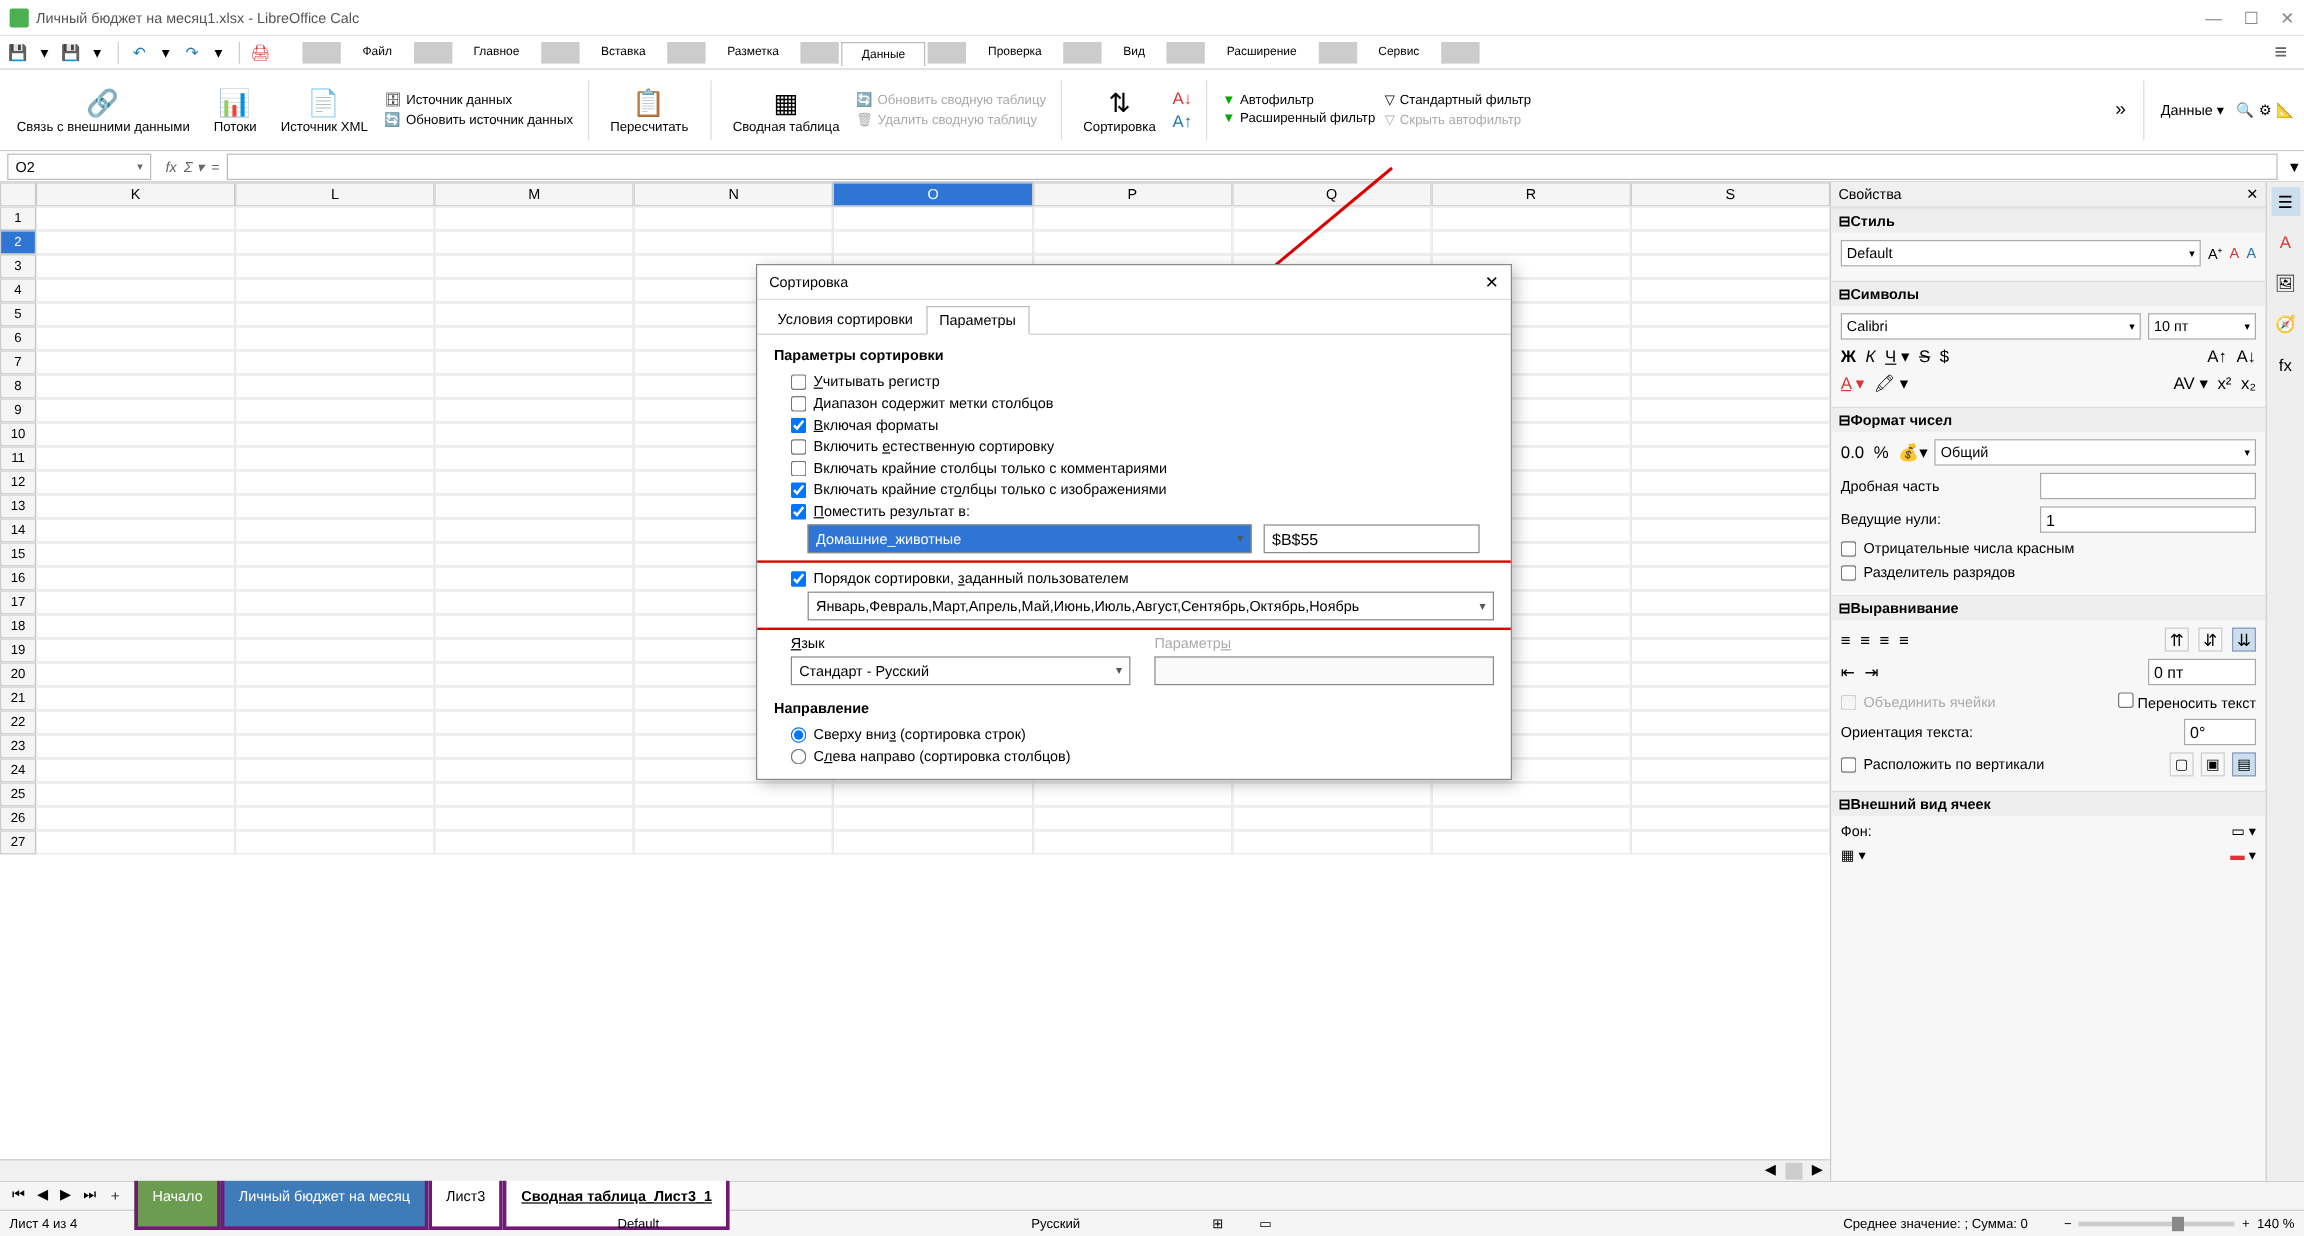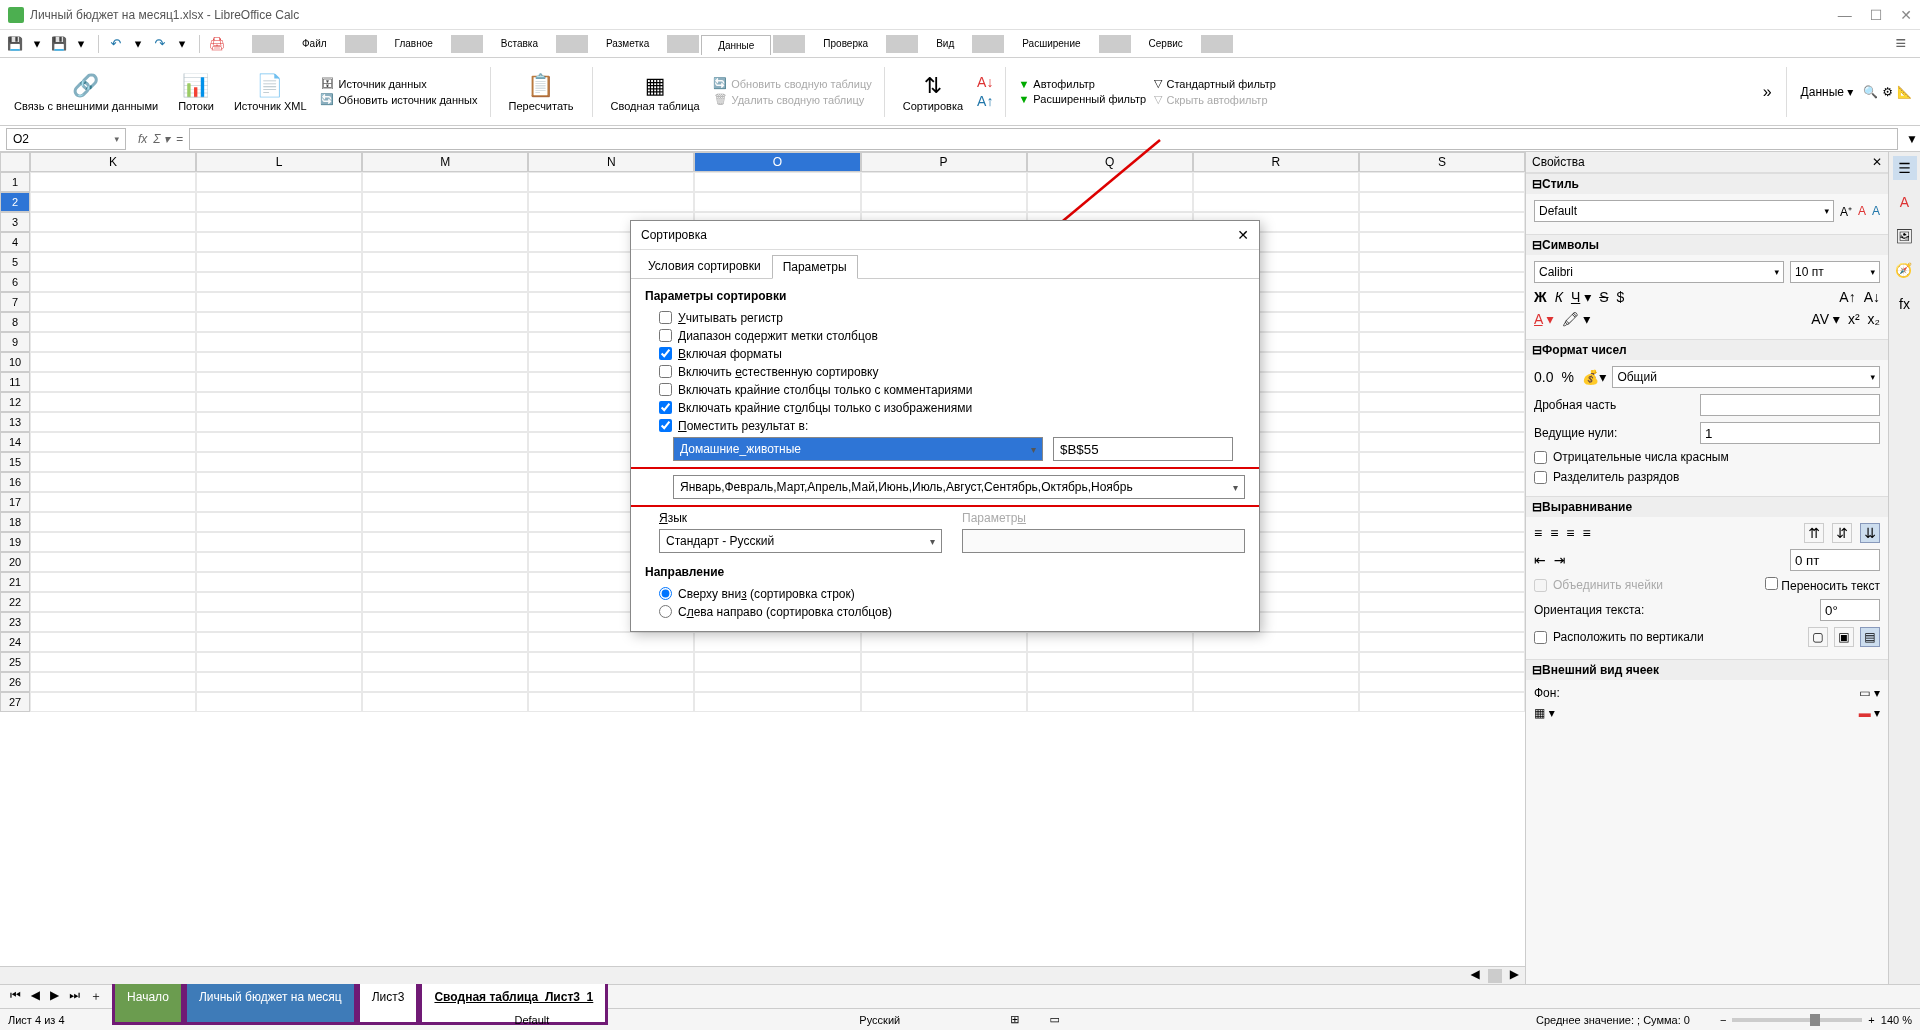--- a/index.html
+++ b/index.html
@@ -87,21 +87,21 @@
 
 
 .dialog { position: absolute; left: 630px; top: 220px; width: 630px; background: #fff; border: 1px solid #888; box-shadow: 3px 3px 12px rgba(0,0,0,.25); font-size: 12px; }
 .dialog-title { display: flex; align-items: center; padding: 6px 10px; border-bottom: 1px solid #ddd; }
 .dialog-title .x { margin-left: auto; font-size: 14px; cursor: pointer; }
 .dialog-tabs { display: flex; padding: 4px 6px 0 6px; border-bottom: 1px solid #ccc; text-align: right; }
 .dialog-tab { padding: 4px 10px; border: 1px solid transparent; cursor: pointer; }
 .dialog-tab.active { border: 1px solid #bbb; border-bottom: 1px solid #fff; background: #fff; position: relative; top: 1px; }
 .dialog-body { padding: 10px 14px; }
 .dialog-body h4 { font-size: 12px; font-weight: bold; margin-bottom: 6px; }
-.opt { padding: 2px 0 2px 14px; display: flex; align-items: flex-start; gap: 6px; }
+.opt { padding: 2px 0 2px 14px; display: flex; align-items: flex-end; gap: 6px; }
 .opt input { margin: 0; }
 .combo { height: 24px; border: 1px solid #888; padding: 0 6px; display: flex; align-items: center; justify-content: space-between; background: #fff; }
 .combo::after { content: "▾"; font-size: 10px; color: #555; }
 .combo.selected { background: #2e75d6; color: #fff; }
 .text-input { height: 24px; border: 1px solid #888; padding: 0 6px; }
 .dialog-buttons { display: flex; gap: 10px; padding: 10px 12px; border-top: 1px solid #ddd; }
 .dialog-buttons .spacer { flex: 1; }
 .dlg-btn { padding: 4px 22px; border: 1px solid #888; background: #f5f5f5; cursor: pointer; }
 .dlg-btn.primary { border: 2px solid #2e75d6; }
 .red-line { height: 2px; background: #d00; margin: 4px -14px; }
@@ -831,20 +831,24 @@
         <input type="checkbox" checked="" style="">
         <label><span class="u">П</span>оместить результат в:</label>
       </div>
     <div class="opt" style="gap:10px; padding-left:28px;">
       <div class="combo selected" style="width:370px">
           <span>Домашние_животные</span>
         </div>
       <input class="text-input" style="width: 180px;" value="$B$55">
     </div>
     <div class="red-line"></div>
+    <div class="opt">
+        <input type="checkbox" checked="" style="">
+        <label>Порядок сортировки, <span class="u">з</span>аданный пользователем</label>
+      </div>
     <div class="opt" style="padding-left:28px;">
       <div class="combo" style="width:628px">
           <span style="white-space:nowrap;overflow:hidden">Январь,Февраль,Март,Апрель,Май,Июнь,Июль,Август,Сентябрь,Октябрь,Ноябрь</span>
         </div>
     </div>
     <div class="red-line"></div>
     <div style="display:flex; gap:20px; padding-left:14px; margin-top:4px;">
       <div style="flex:1">
         <div><span class="u">Я</span>зык</div>
         <div class="combo" style="margin-top:4px">

